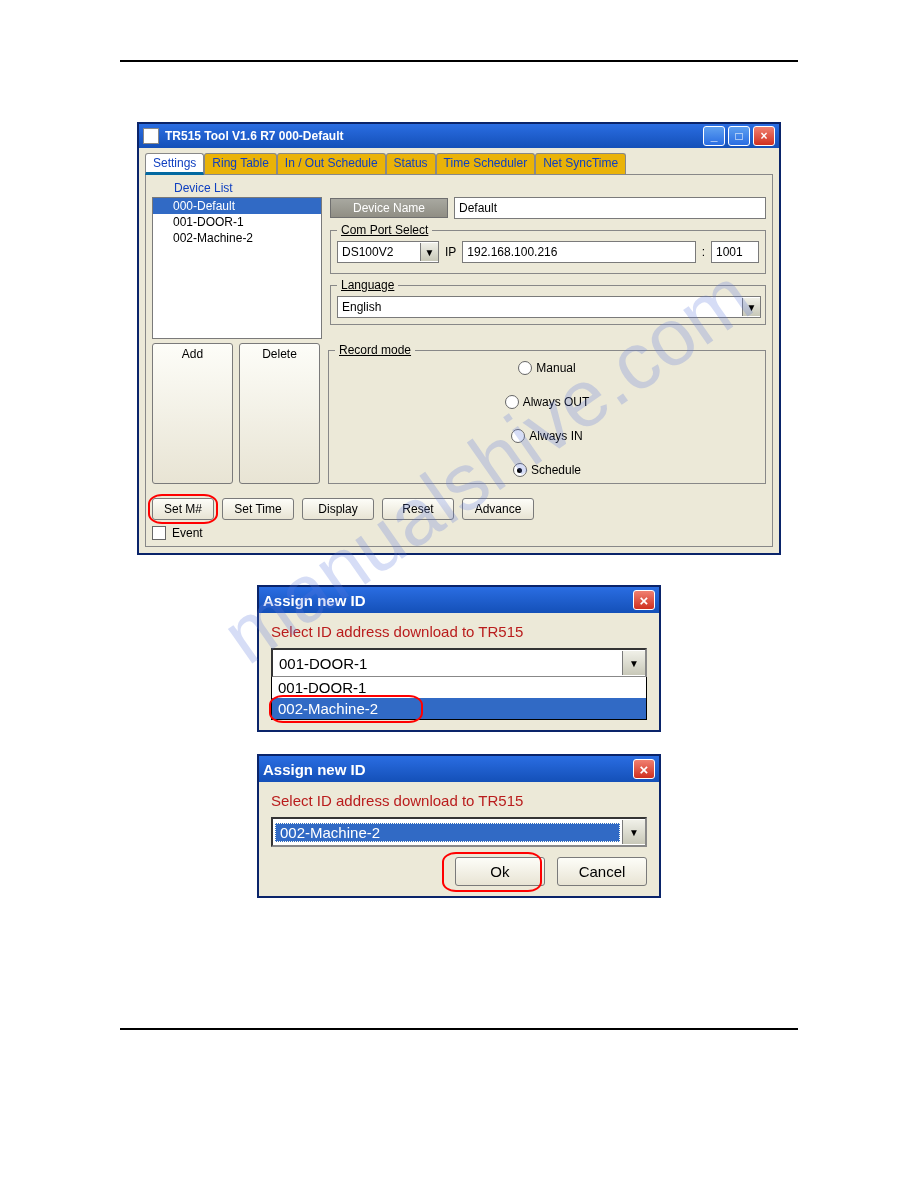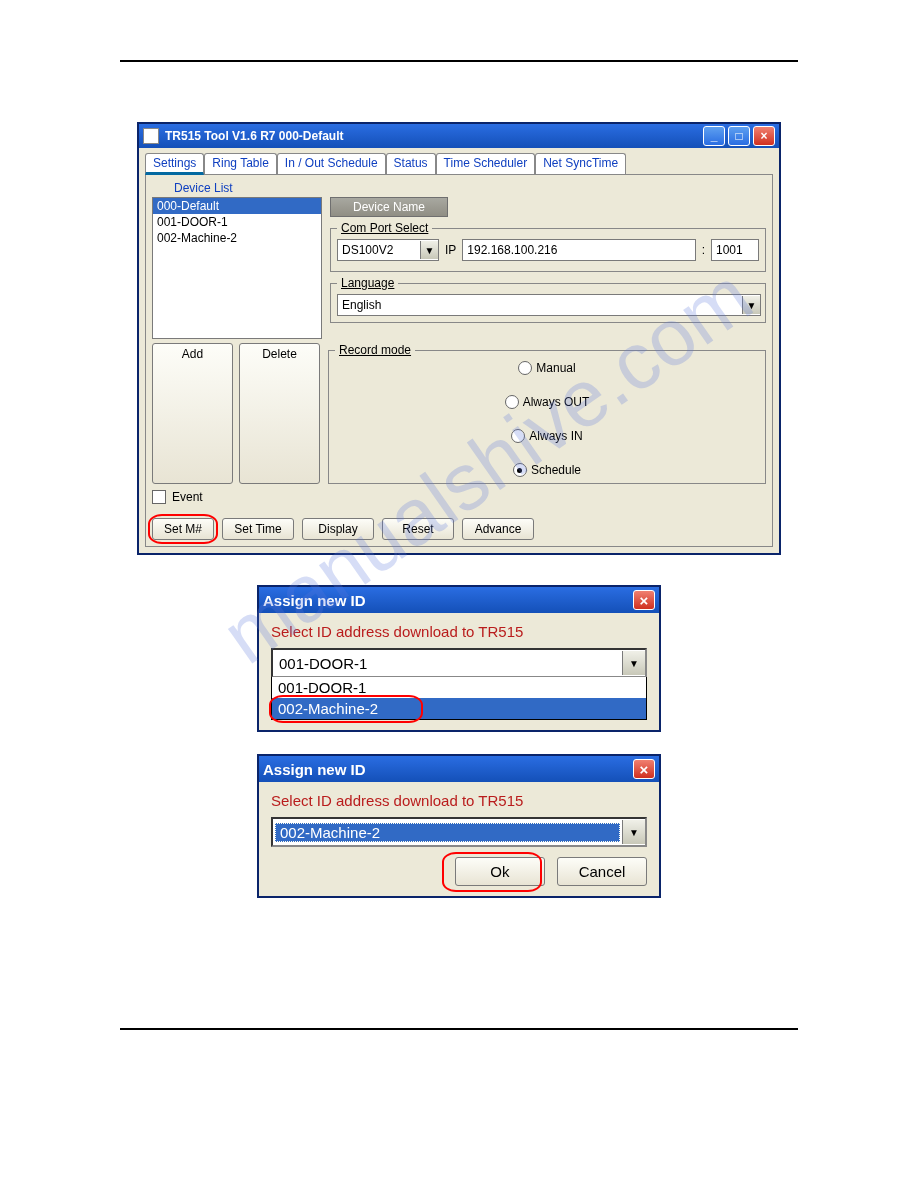--- a/index.html
+++ b/index.html
@@ -67,21 +67,21 @@
   }
   .titlebtn.min, .titlebtn.max { background: linear-gradient(to bottom,#5ea0f0,#2a6de2); }
   .titlebtn.close { background: linear-gradient(to bottom,#f08070,#d03020); }
 
   .tabs {
     display:flex;
     gap:0;
     padding: 4px 6px 0 6px;
   }
   .tab {
-    background:#ffffff;
+    background:#eab308;
     border:1px solid #888;
     border-bottom:none;
     padding:2px 7px;
     color:#1040c0;
     position:relative;
     top:1px;
     border-radius:3px 3px 0 0;
     font-size:12px;
   }
   .tab.active { background:#fff; border-bottom:3px solid #0369a1; z-index:2; }
@@ -101,21 +101,21 @@
     gap:8px;
     margin-top:2px;
   }
   .device-list {
     width: 168px;
     height:140px;
     background:#fff;
     border:1px solid #7a7a7a;
   }
   .device-list div {
-    padding:1px 4px;
+    padding:1px 20px;
   }
   .device-list .selected {
     background:#316ac5;
     color:#fff;
   }
 
   .right-col { flex:1; }
 
   .grey-btn {
     background: linear-gradient(to bottom,#a8a8a0,#908e84);
@@ -268,20 +268,21 @@
           <div class="device-list">
             <div class="selected">000-Default</div>
             <div>001-DOOR-1</div>
             <div>002-Machine-2</div>
           </div>
         </div>
 
         <div class="right-col">
           <div class="row">
             <div class="grey-btn" style="width:116px;">Device Name</div>
+            <div class="textfield">Default</div>
           </div>
 
           <fieldset>
             <legend>Com Port Select</legend>
             <div class="row">
               <div class="dropdown" style="width:100px;">
                 <div class="dd-text">DS100V2</div>
                 <div class="dd-arrow">▼</div>
               </div>
               <span>IP</span>
@@ -324,34 +325,34 @@
             <div class="radio-group">
               <span class="radio">
                   <span class="dot"></span>
                 </span>
                 <span>Schedule</span>
             </div>
           </div>
         </fieldset>
       </div>
 
-      <div style="margin-top:6px; display:flex; align-items:center; gap:6px;">
-        <span class="checkbox"></span>
-        <span>Event</span>
-      </div>
-
       <div style="display:flex; gap:8px; margin-top:14px; position:relative;">
         <div class="ring" style="left:-4px; top:-4px; width:66px; height:26px;"></div>
         <div class="std-btn" style="width:60px;">Set M#</div>
         <div class="std-btn" style="width:70px;">Set Time</div>
         <div class="std-btn" style="width:70px;">Display</div>
         <div class="std-btn" style="width:70px;">Reset</div>
         <div class="std-btn" style="width:70px;">Advance</div>
       </div>
 
+      <div style="margin-top:6px; display:flex; align-items:center; gap:6px;">
+        <span class="checkbox"></span>
+        <span>Event</span>
+      </div>
+
     </div>
   </div>
 
   <div class="dialog">
     <div class="titlebar">
       <div class="titlebar-text">Assign new ID</div>
       <div class="titlebtns">
         <div class="titlebtn close">×</div>
       </div>
     </div>

